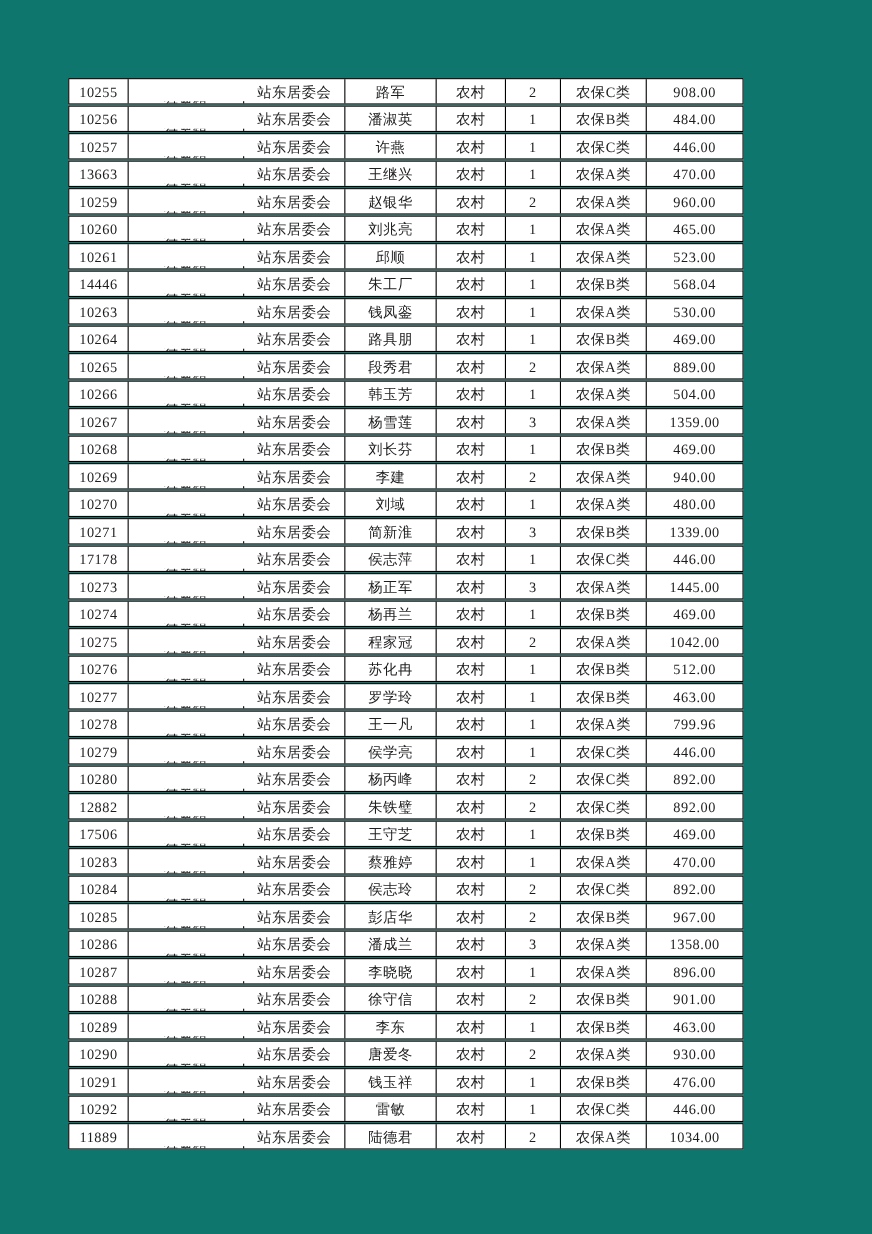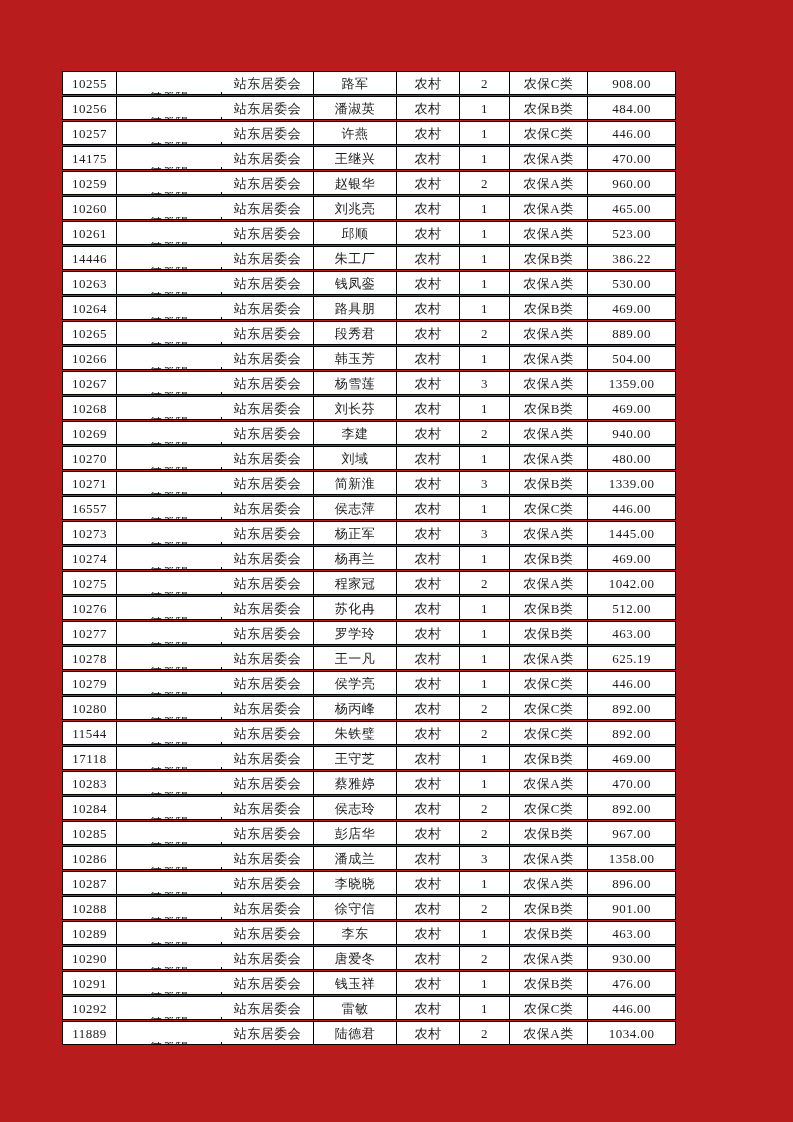--- a/index.html
+++ b/index.html
@@ -4,21 +4,21 @@
 <style>
   html, body {
     margin: 0;
     padding: 0;
     background: #ffffff;
   }
   .sheet {
     position: relative;
     width: 793px;
     height: 1122px;
-    background: #b91c1c;
+    background: #0f766e;
     overflow: hidden;
   }
   .doc-table {
     position: absolute;
     left: 62px;
     top: 71px;
     width: 614px;
   }
   .row {
     display: flex;
@@ -82,21 +82,21 @@
         <div class="cell c0">10257</div>
         <div class="cell c1">符离镇</div>
         <div class="cell c2">站东居委会</div>
         <div class="cell c3">许燕</div>
         <div class="cell c4">农村</div>
         <div class="cell c5">1</div>
         <div class="cell c6">农保C类</div>
         <div class="cell c7">446.00</div>
       </div>
       <div class="row">
-        <div class="cell c0">14175</div>
+        <div class="cell c0">13663</div>
         <div class="cell c1">符离镇</div>
         <div class="cell c2">站东居委会</div>
         <div class="cell c3">王继兴</div>
         <div class="cell c4">农村</div>
         <div class="cell c5">1</div>
         <div class="cell c6">农保A类</div>
         <div class="cell c7">470.00</div>
       </div>
       <div class="row">
         <div class="cell c0">10259</div>
@@ -129,21 +129,21 @@
         <div class="cell c7">523.00</div>
       </div>
       <div class="row">
         <div class="cell c0">14446</div>
         <div class="cell c1">符离镇</div>
         <div class="cell c2">站东居委会</div>
         <div class="cell c3">朱工厂</div>
         <div class="cell c4">农村</div>
         <div class="cell c5">1</div>
         <div class="cell c6">农保B类</div>
-        <div class="cell c7">386.22</div>
+        <div class="cell c7">568.04</div>
       </div>
       <div class="row">
         <div class="cell c0">10263</div>
         <div class="cell c1">符离镇</div>
         <div class="cell c2">站东居委会</div>
         <div class="cell c3">钱凤銮</div>
         <div class="cell c4">农村</div>
         <div class="cell c5">1</div>
         <div class="cell c6">农保A类</div>
         <div class="cell c7">530.00</div>
@@ -222,21 +222,21 @@
         <div class="cell c0">10271</div>
         <div class="cell c1">符离镇</div>
         <div class="cell c2">站东居委会</div>
         <div class="cell c3">简新淮</div>
         <div class="cell c4">农村</div>
         <div class="cell c5">3</div>
         <div class="cell c6">农保B类</div>
         <div class="cell c7">1339.00</div>
       </div>
       <div class="row">
-        <div class="cell c0">16557</div>
+        <div class="cell c0">17178</div>
         <div class="cell c1">符离镇</div>
         <div class="cell c2">站东居委会</div>
         <div class="cell c3">侯志萍</div>
         <div class="cell c4">农村</div>
         <div class="cell c5">1</div>
         <div class="cell c6">农保C类</div>
         <div class="cell c7">446.00</div>
       </div>
       <div class="row">
         <div class="cell c0">10273</div>
@@ -289,21 +289,21 @@
         <div class="cell c7">463.00</div>
       </div>
       <div class="row">
         <div class="cell c0">10278</div>
         <div class="cell c1">符离镇</div>
         <div class="cell c2">站东居委会</div>
         <div class="cell c3">王一凡</div>
         <div class="cell c4">农村</div>
         <div class="cell c5">1</div>
         <div class="cell c6">农保A类</div>
-        <div class="cell c7">625.19</div>
+        <div class="cell c7">799.96</div>
       </div>
       <div class="row">
         <div class="cell c0">10279</div>
         <div class="cell c1">符离镇</div>
         <div class="cell c2">站东居委会</div>
         <div class="cell c3">侯学亮</div>
         <div class="cell c4">农村</div>
         <div class="cell c5">1</div>
         <div class="cell c6">农保C类</div>
         <div class="cell c7">446.00</div>
@@ -312,31 +312,31 @@
         <div class="cell c0">10280</div>
         <div class="cell c1">符离镇</div>
         <div class="cell c2">站东居委会</div>
         <div class="cell c3">杨丙峰</div>
         <div class="cell c4">农村</div>
         <div class="cell c5">2</div>
         <div class="cell c6">农保C类</div>
         <div class="cell c7">892.00</div>
       </div>
       <div class="row">
-        <div class="cell c0">11544</div>
+        <div class="cell c0">12882</div>
         <div class="cell c1">符离镇</div>
         <div class="cell c2">站东居委会</div>
         <div class="cell c3">朱铁璧</div>
         <div class="cell c4">农村</div>
         <div class="cell c5">2</div>
         <div class="cell c6">农保C类</div>
         <div class="cell c7">892.00</div>
       </div>
       <div class="row">
-        <div class="cell c0">17118</div>
+        <div class="cell c0">17506</div>
         <div class="cell c1">符离镇</div>
         <div class="cell c2">站东居委会</div>
         <div class="cell c3">王守芝</div>
         <div class="cell c4">农村</div>
         <div class="cell c5">1</div>
         <div class="cell c6">农保B类</div>
         <div class="cell c7">469.00</div>
       </div>
       <div class="row">
         <div class="cell c0">10283</div>

